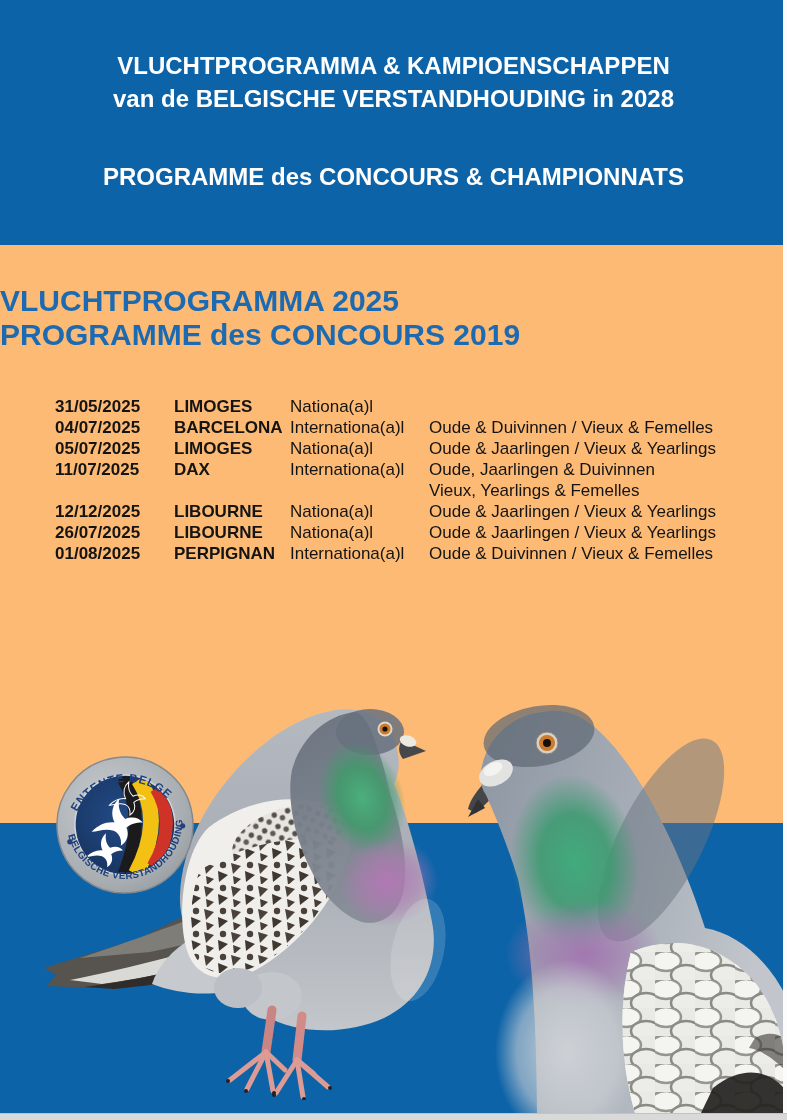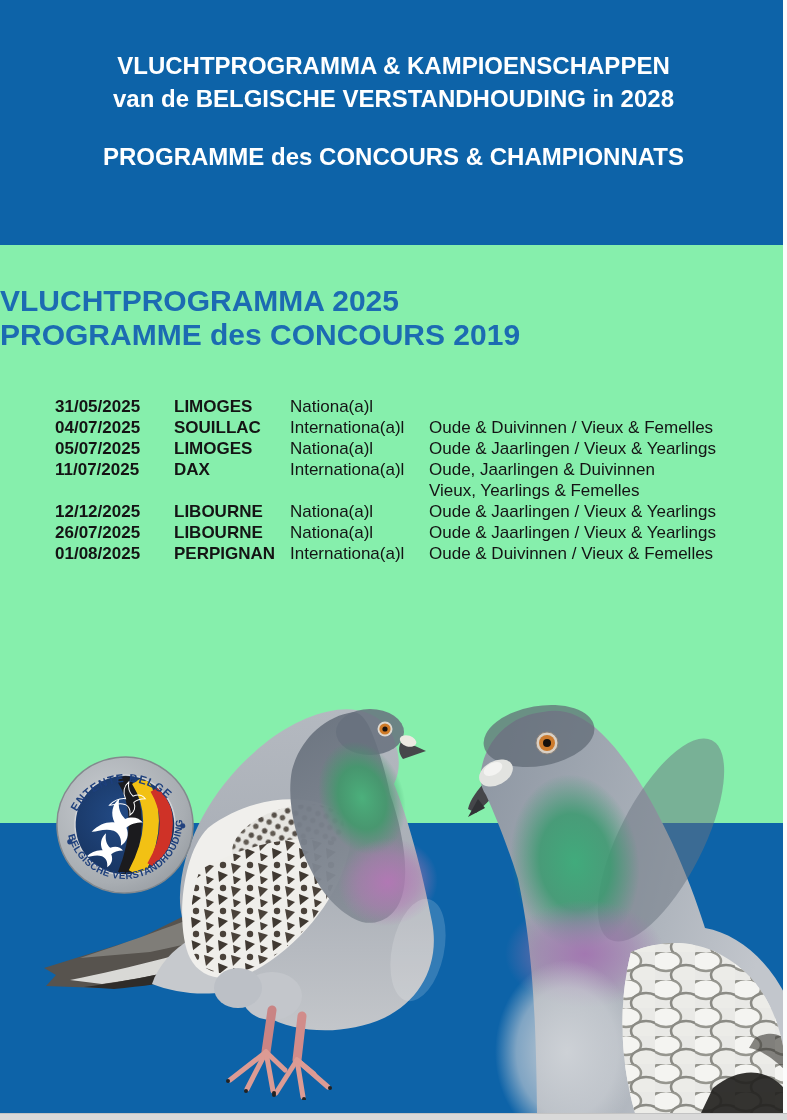--- a/index.html
+++ b/index.html
@@ -1,24 +1,24 @@
 <!DOCTYPE html>
 <html><head>
 <meta charset="utf-8">
 <style>
   html,body{margin:0;padding:0;background:#ffffff;}
-  .page{position:relative;width:787px;height:1120px;overflow:hidden;background:#86efac;
+  .page{position:relative;width:787px;height:1120px;overflow:hidden;background:#fdba74;
         font-family:"Liberation Sans",sans-serif;}
 
   
   .banner{position:absolute;top:0;left:0;width:100%;height:245px;background:#0d63a8;
           color:#ffffff;text-align:center;font-weight:bold;}
   .banner .line{font-size:24px;line-height:33px;}
   .banner .block-nl{margin-top:49px;}
-  .banner .block-fr{margin-top:25px;}
+  .banner .block-fr{margin-top:45px;}
 
   
   .mid-title{position:absolute;top:284px;left:0;width:100%;text-align:left;
              color:#1c6bb2;font-weight:bold;font-size:30px;line-height:34px;margin:0;}
 
   
   .schedule{position:absolute;top:396px;left:55px;width:700px;display:flex;
             flex-direction:column;gap:0;color:#141414;font-size:17px;}
   .row{display:grid;grid-template-columns:119px 116px 139px 1fr;line-height:21px;align-items:start;}
   .c-date,.c-loc{font-weight:bold;}
@@ -55,21 +55,21 @@
   <div class="schedule">
 
     <div class="row">
       <span class="c-date">31/05/2025</span>
       <span class="c-loc">LIMOGES</span>
       <span class="c-type">Nationa(a)l</span>
     </div>
 
     <div class="row">
       <span class="c-date">04/07/2025</span>
-      <span class="c-loc">SOUILLAC</span>
+      <span class="c-loc">BARCELONA</span>
       <span class="c-type">Internationa(a)l</span>
       <span class="c-cat">
         <div>Oude &amp; Duivinnen / Vieux &amp; Femelles</div>
 
       </span>
     </div>
 
     <div class="row">
       <span class="c-date">05/07/2025</span>
       <span class="c-loc">LIMOGES</span>

